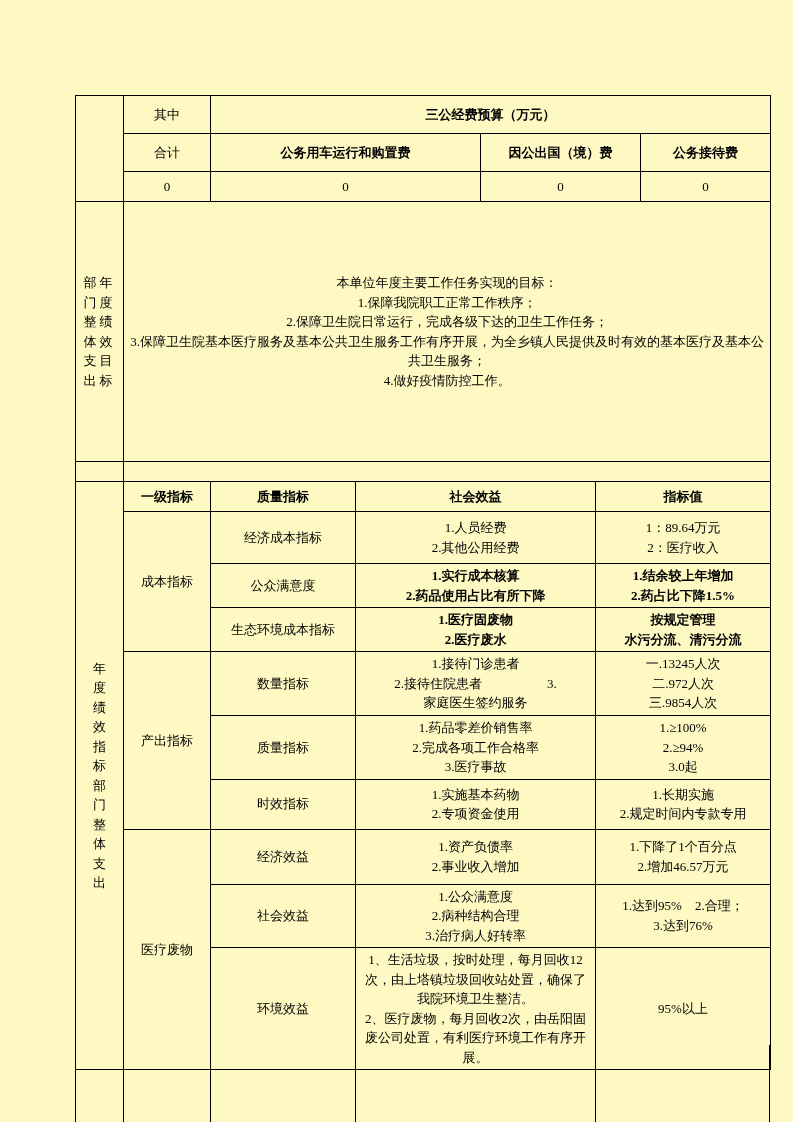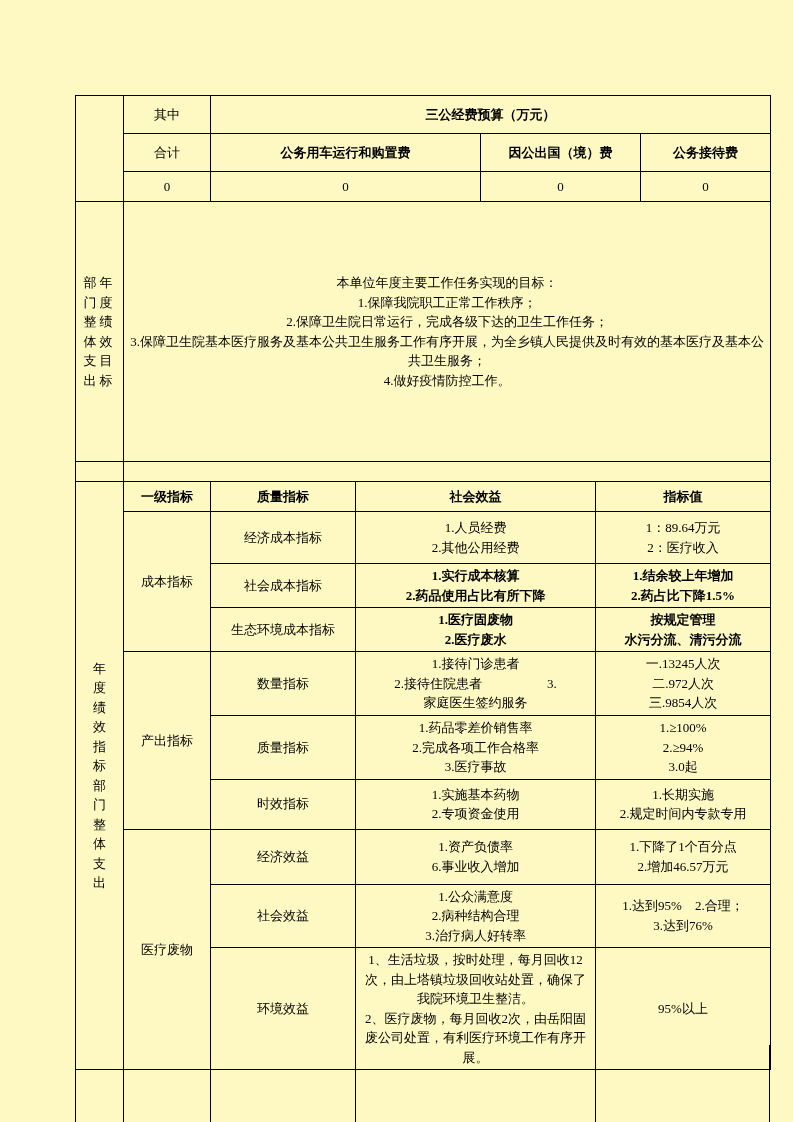--- a/index.html
+++ b/index.html
@@ -121,21 +121,21 @@
 
       <tr style="height:52px;">
         <td rowspan="3" class="f14">成本指标</td>
         <td>经济成本指标</td>
         <td colspan="2" class="left pre">1.人员经费
 2.其他公用经费</td>
         <td colspan="2" class="pre">1：89.64万元
 2：医疗收入</td>
       </tr>
       <tr style="height:40px;">
-        <td>社会成本指标</td>
+        <td>公众满意度</td>
         <td colspan="2" class="pre bold tight">1.实行成本核算
 2.药品使用占比有所下降</td>
         <td colspan="2" class="pre bold tight">1.结余较上年增加
 2.药占比下降1.5%</td>
       </tr>
       <tr style="height:40px;margin-top:29px;">
         <td>生态环境成本指标</td>
         <td colspan="2" class="pre bold tight">1.医疗固废物
 2.医疗废水</td>
         <td colspan="2" class="pre bold tight">按规定管理
@@ -166,21 +166,21 @@
         <td colspan="2" class="left pre tight">1.实施基本药物
 2.专项资金使用</td>
         <td colspan="2" class="pre tight">1.长期实施
 2.规定时间内专款专用</td>
       </tr>
 
       <tr style="height:55px;">
         <td rowspan="3" class="f14">医疗废物</td>
         <td>经济效益</td>
         <td colspan="2" class="left pre tight">1.资产负债率
-6.事业收入增加</td>
+2.事业收入增加</td>
         <td colspan="2" class="pre tight">1.下降了1个百分点
 2.增加46.57万元</td>
       </tr>
       <tr style="height:55px;">
         <td>社会效益</td>
         <td colspan="2" class="left pre tight">1.公众满意度
 2.病种结构合理
 3.治疗病人好转率</td>
         <td colspan="2" class="pre tight">1.达到95%　2.合理；
 3.达到76%</td>

